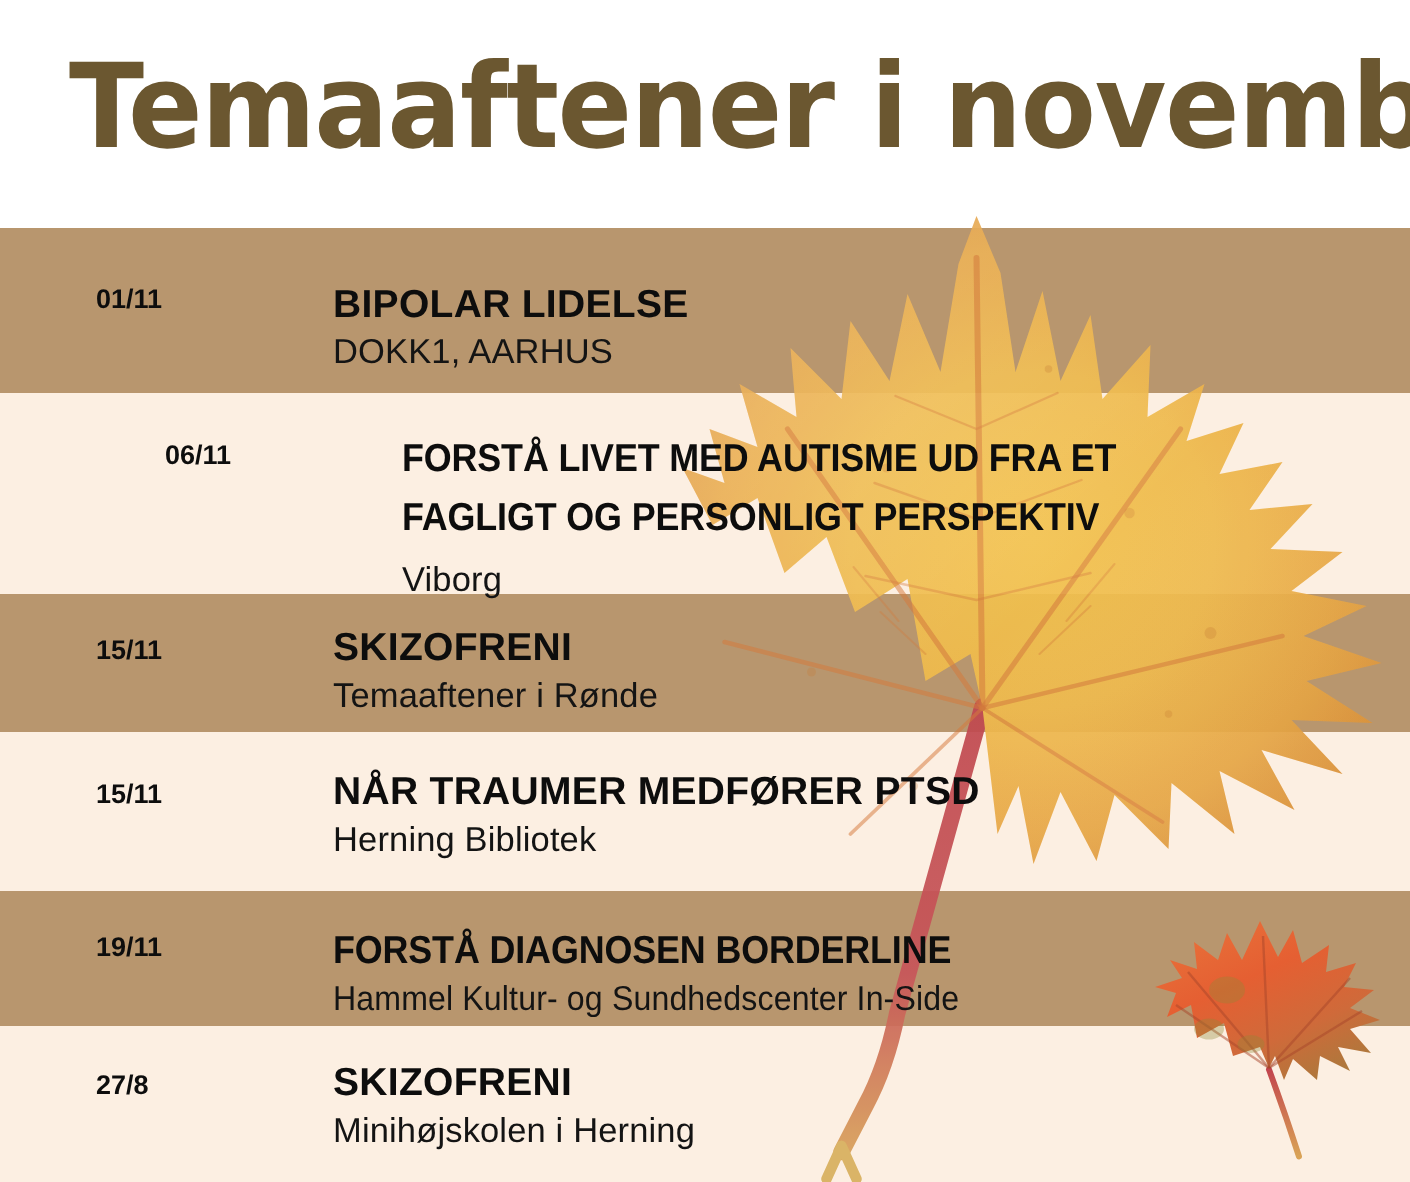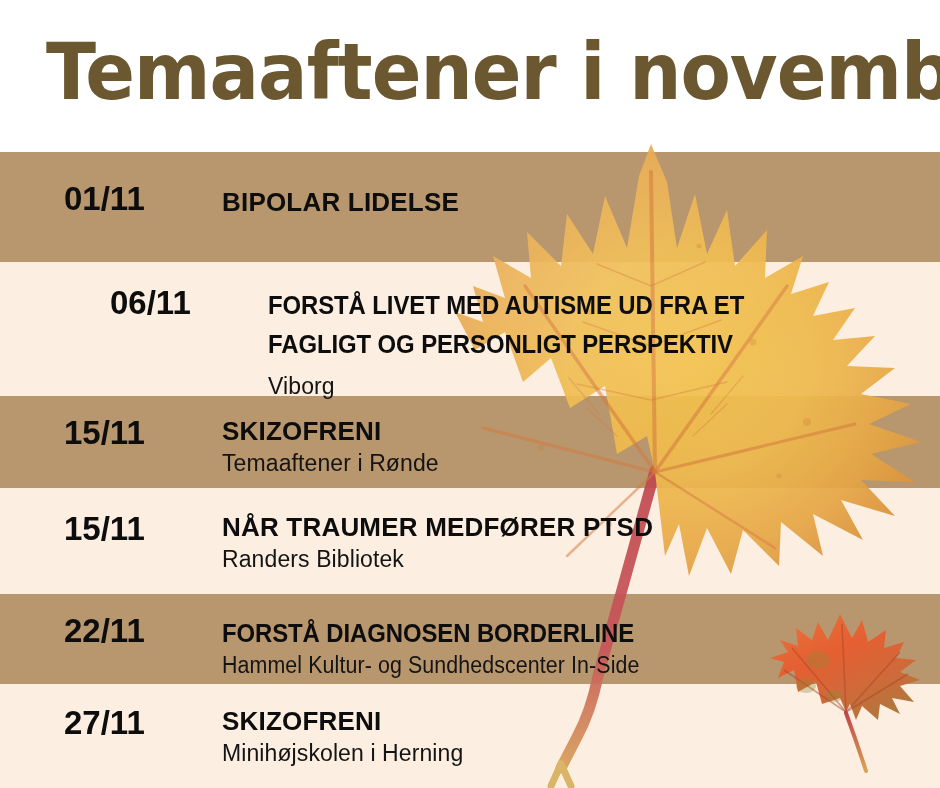--- a/index.html
+++ b/index.html
@@ -80,21 +80,21 @@
     position:absolute;
     left:0;
     width:940px;
     display:block;
   }
   .row-date {
     position:absolute;
     left:64px;
     font-family:"Liberation Sans", sans-serif;
     font-weight:bold;
-    font-size:33px;
+    font-size:18px;
     line-height:30px;
     color:#0d0d0d;
     letter-spacing:0px;
     white-space:nowrap;
   }
   .row-body {
     position:absolute;
     left:222px;
     width:700px;
   }
@@ -260,20 +260,21 @@
   <div class="header" style="background:transparent;">
     <div class="poster-title">Temaaftener i november</div>
   </div>
 
   <div class="rows">
 
     <div class="row" style="top:152px;height:110px;">
       <div class="row-date" style="top:32px;">01/11</div>
       <div class="row-body" style="top:35px;">
         <div class="row-title">BIPOLAR LIDELSE</div>
+        <div class="row-venue">DOKK1, AARHUS</div>
       </div>
     </div>
 
     <div class="row" style="top:262px;height:134px;margin-left:46px;">
       <div class="row-date" style="top:26px;">06/11</div>
       <div class="row-body" style="top:24px;">
         <div class="row-title condensed wrapped" style="line-height:39px;">FORSTÅ LIVET MED AUTISME UD FRA ET
   FAGLIGT OG PERSONLIGT PERSPEKTIV</div>
         <div class="row-venue" style="margin-top:8px;">Viborg</div>
       </div>
@@ -284,34 +285,34 @@
       <div class="row-body" style="top:20px;">
         <div class="row-title">SKIZOFRENI</div>
         <div class="row-venue">Temaaftener i Rønde</div>
       </div>
     </div>
 
     <div class="row" style="top:488px;height:106px;">
       <div class="row-date" style="top:26px;">15/11</div>
       <div class="row-body" style="top:24px;">
         <div class="row-title">NÅR TRAUMER MEDFØRER PTSD</div>
-        <div class="row-venue">Randers Bibliotek</div>
+        <div class="row-venue">Herning Bibliotek</div>
       </div>
     </div>
 
     <div class="row" style="top:594px;height:90px;">
-      <div class="row-date" style="top:22px;">22/11</div>
+      <div class="row-date" style="top:22px;">19/11</div>
       <div class="row-body" style="top:24px;">
         <div class="row-title condensed">FORSTÅ DIAGNOSEN BORDERLINE</div>
         <div class="row-venue condensed">Hammel Kultur- og Sundhedscenter In-Side</div>
       </div>
     </div>
 
     <div class="row" style="top:684px;height:104px;">
-      <div class="row-date" style="top:24px;">27/11</div>
+      <div class="row-date" style="top:24px;">27/8</div>
       <div class="row-body" style="top:22px;">
         <div class="row-title">SKIZOFRENI</div>
         <div class="row-venue">Minihøjskolen i Herning</div>
       </div>
     </div>
 
   </div>
 </div>
 
 </body></html>

